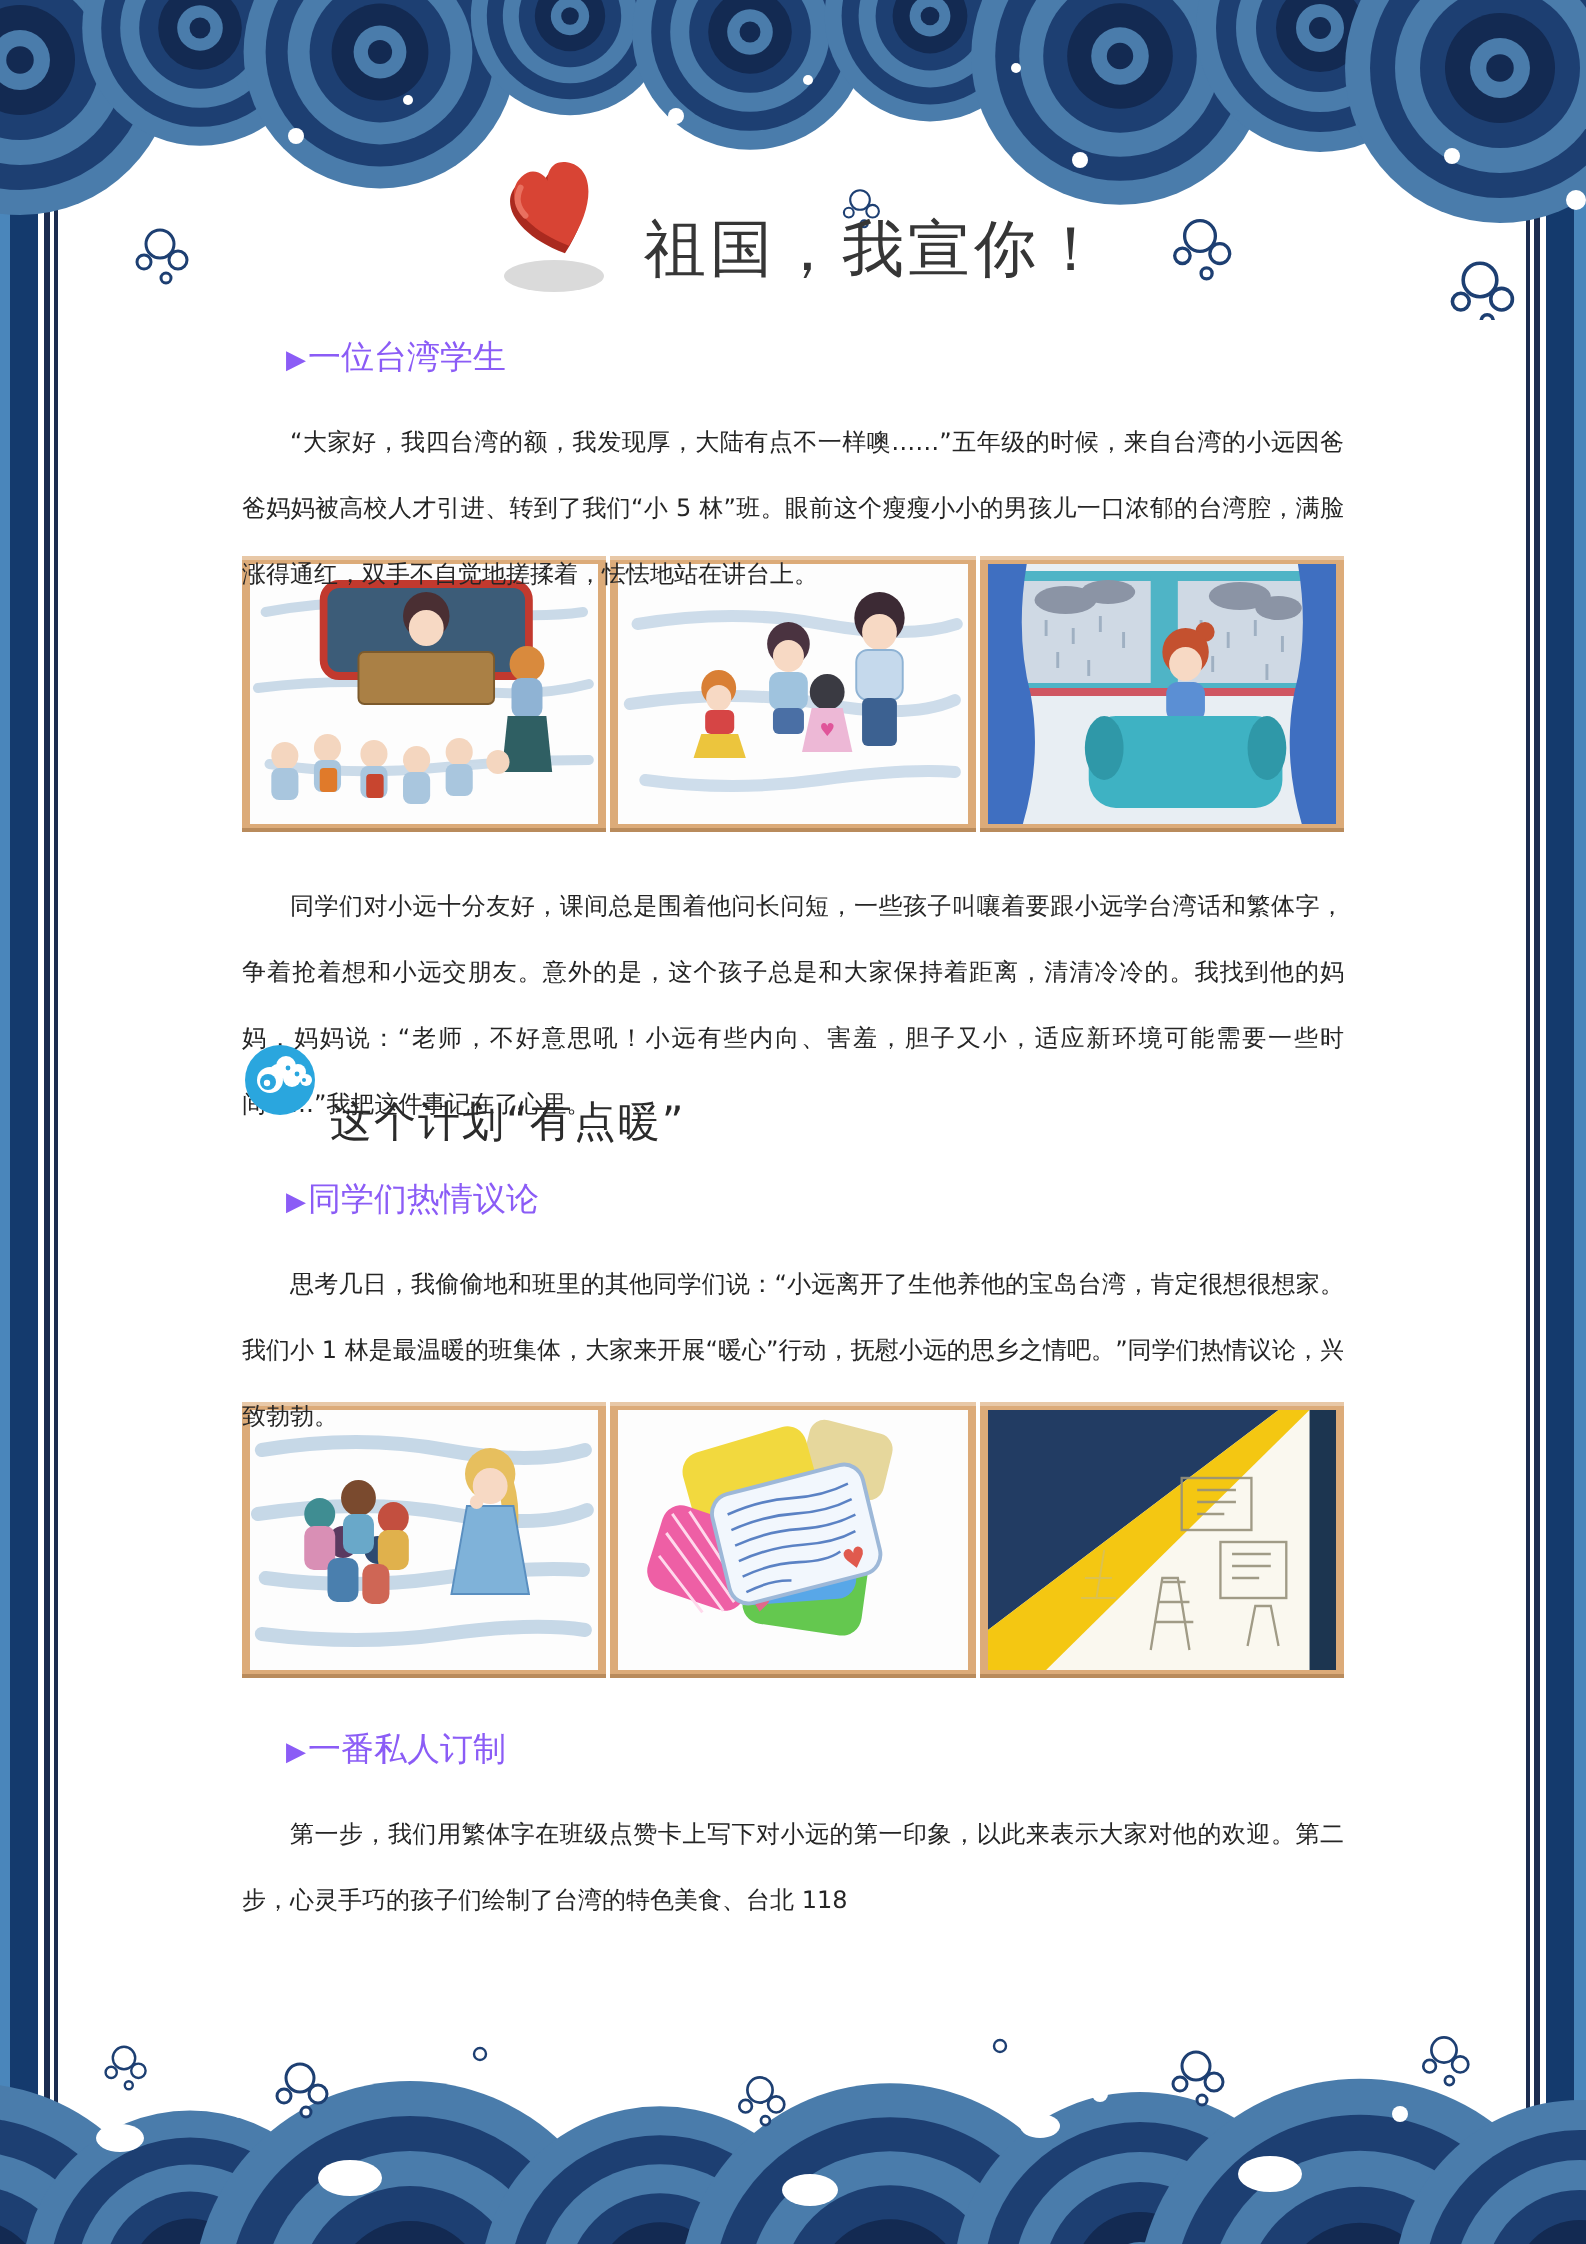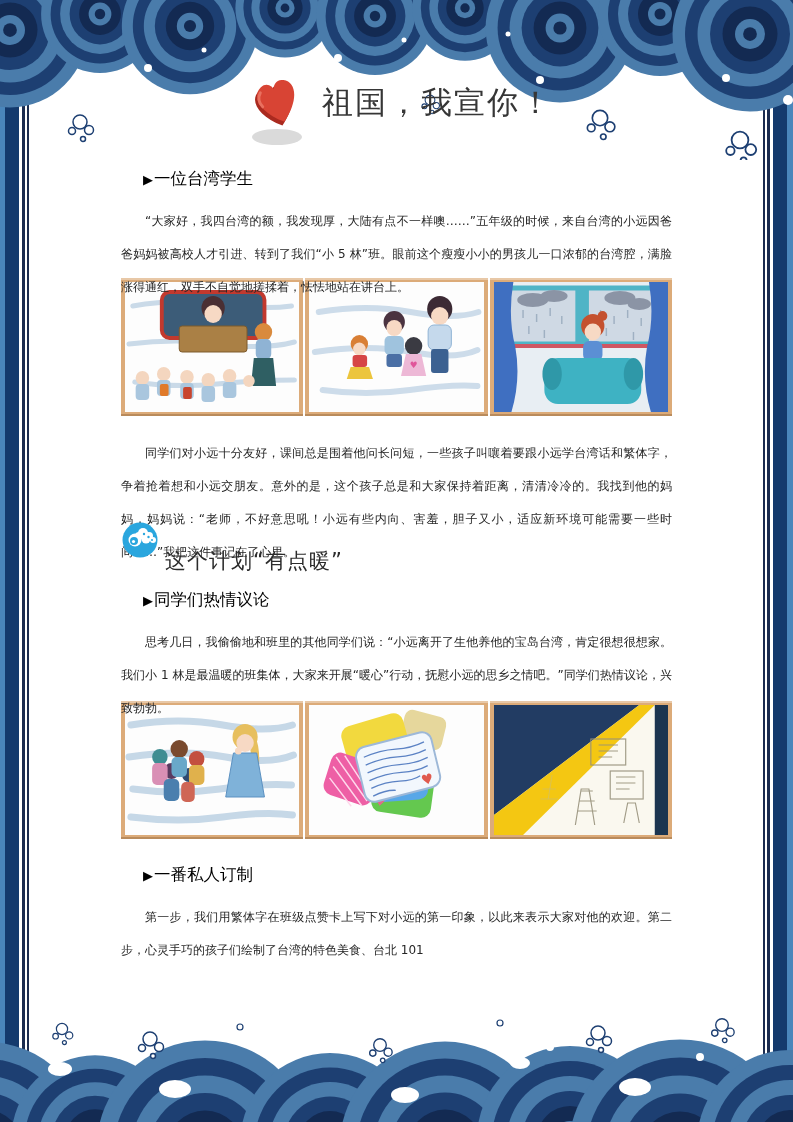--- a/index.html
+++ b/index.html
@@ -13,23 +13,23 @@
     #4a86bb 0,#4a86bb 5px,#143a6d 5px,#143a6d 19px,#ffffff 19px,#ffffff 22px,
     #1b2c50 22px,#1b2c50 25px,#ffffff 25px,#ffffff 27px,#1b2c50 27px,#1b2c50 29px,#ffffff 29px);}
   .side-border.right{right:0;background:linear-gradient(to left,
     #4a86bb 0,#4a86bb 6px,#143a6d 6px,#143a6d 20px,#ffffff 20px,#ffffff 23px,
     #1b2c50 23px,#1b2c50 26px,#ffffff 26px,#ffffff 28px,#1b2c50 28px,#1b2c50 30px,#ffffff 30px);}
   
   .top-waves{position:absolute;top:0;left:0;z-index:2;}
   .bottom-waves{position:absolute;bottom:0;left:0;z-index:2;}
   
   .content{position:absolute;left:121px;top:0;width:551px;z-index:3;}
-  .title-row{display:flex;justify-content:center;align-items:center;gap:8px;margin-top:60px;height:88px;}
+  .title-row{display:flex;justify-content:center;align-items:flex-end;gap:8px;margin-top:60px;height:88px;}
   .page-title{font-size:31px;font-weight:400;letter-spacing:2px;color:#363636;margin:0 0 2px 0;}
-  .section-head{margin:20px 0 0 22px;font-size:16.5px;color:#000000;position:relative;z-index:2;}
+  .section-head{margin:20px 0 0 22px;font-size:16.5px;color:#8b5cf6;position:relative;z-index:2;}
   .section-head .marker{font-size:13px;margin-right:1px;}
   p.body{margin:15px 0 0 0;font-size:12px;line-height:33px;text-align:justify;
          text-indent:2em;color:#252525;position:relative;z-index:2;}
   p.body.after-gallery{margin-top:21px;}
   .gallery{display:flex;gap:2px;position:relative;z-index:1;}
   .gallery.g1{margin-top:-26px;}
   .gallery.g2{margin-top:-24px;}
   .frame{flex:1;height:138px;background:#dcab79;padding:4px;box-sizing:border-box;
          box-shadow:inset 0 -2px 0 rgba(120,80,40,.35), inset 0 2px 0 rgba(255,255,255,.35);}
   .frame svg{display:block;width:100%;height:100%;background:#fdfdfd;}
@@ -331,15 +331,15 @@
           <path d="M60,70 l-4,24 M50,84 h14 M48,94 h18"></path>
         </g>
       </svg>
     </div>
   </div>
 
   <div class="section-head sec3">
     <span class="marker">▶</span><span>一番私人订制</span>
   </div>
 
-  <p class="body p4">第一步，我们用繁体字在班级点赞卡上写下对小远的第一印象，以此来表示大家对他的欢迎。第二步，心灵手巧的孩子们绘制了台湾的特色美食、台北 101</p>
+  <p class="body p4">第一步，我们用繁体字在班级点赞卡上写下对小远的第一印象，以此来表示大家对他的欢迎。第二步，心灵手巧的孩子们绘制了台湾的特色美食、台北 118</p>
 
 </div>
 
 </body></html>

